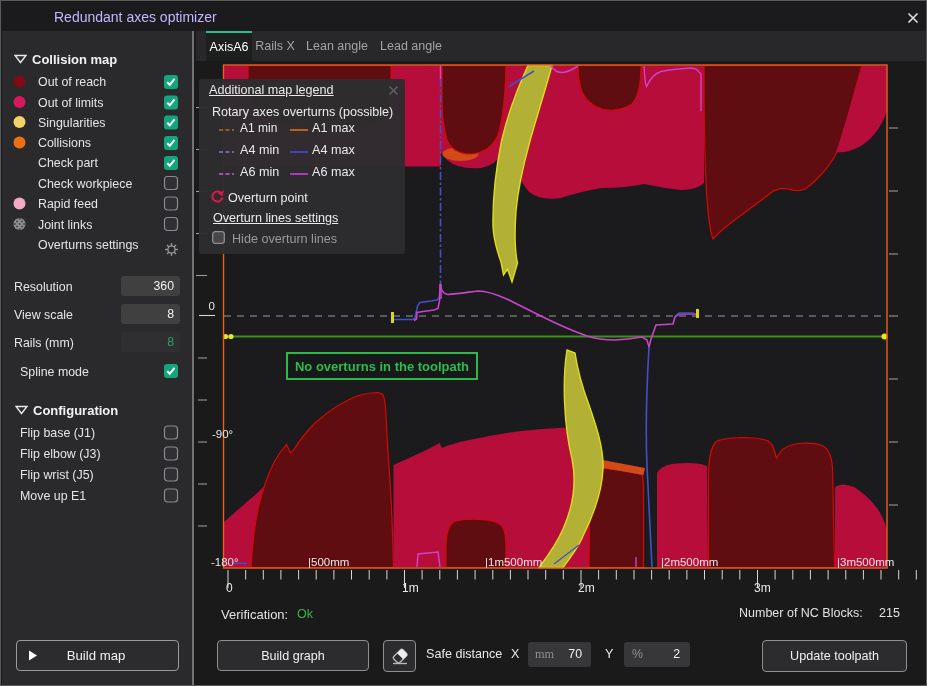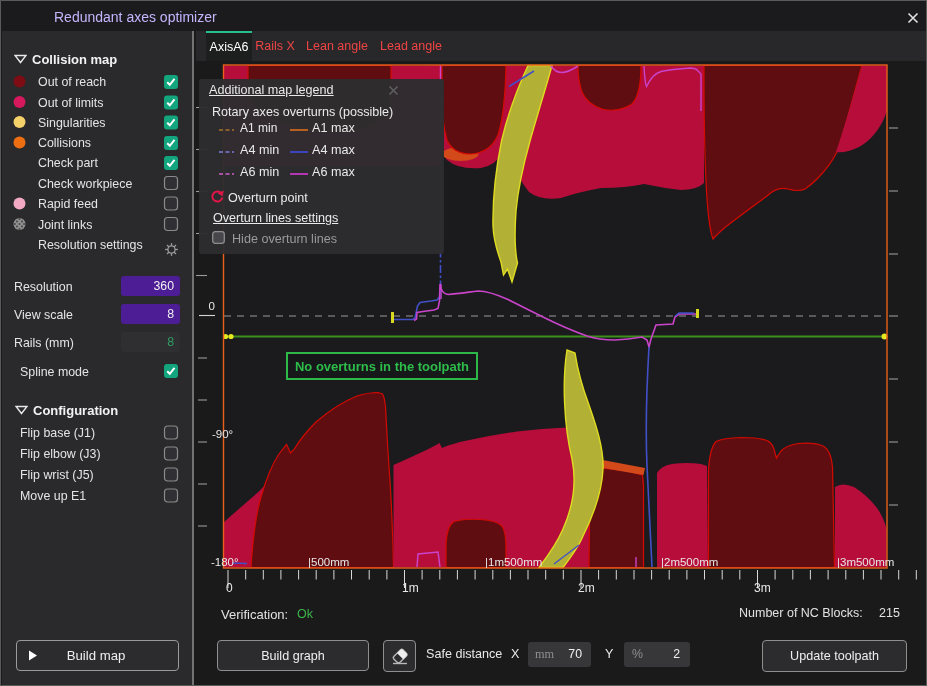--- a/index.html
+++ b/index.html
@@ -5,26 +5,26 @@
   html,body{margin:0;padding:0;}
   body{width:927px;height:686px;position:relative;overflow:hidden;
        font-family:"Liberation Sans", sans-serif;background:#1a1a1b;
        border:1px solid #5a5a5a;box-sizing:border-box;}
   .abs{position:absolute;}
   #titlebar{left:0;top:0;width:927px;height:30px;background:#1b1b1d;}
   #title{left:9px;top:8px;font-size:14px;color:#c4b5fd;margin-left:44px;}
   #sidebar{left:1px;top:30px;width:190px;height:655px;background:#2a2a2c;}
   #splitter{left:191px;top:30px;width:2px;height:655px;background:#737373;}
   #tabbar{left:195px;top:30px;width:732px;height:30px;background:#28282a;}
-  .tab{position:absolute;top:0;height:30px;font-size:12.5px;color:#ef4444;
+  .tab{position:absolute;top:0;height:30px;font-size:12.5px;color:#a3a3a3;
        display:flex;align-items:center;justify-content:center;}
   #tab1{left:10px;width:46px;background:#1d1f1e;border-top:2px solid #27c08b;
         color:#ffffff;box-sizing:border-box;}
   .sbtxt{position:absolute;font-size:12.4px;color:#e4e4e4;white-space:nowrap;}
-  .inbox{position:absolute;left:120px;width:59px;height:20px;background:#4c1d95;
+  .inbox{position:absolute;left:120px;width:59px;height:20px;background:#404040;
          border-radius:3px;font-size:12.3px;color:#f0f0f0;text-align:right;
          line-height:20px;padding-right:6px;box-sizing:border-box;}
   .btn{position:absolute;background:#2c2c2e;border:1px solid #8e8e8e;border-radius:4px;
        color:#efefef;font-size:12.6px;display:flex;align-items:center;justify-content:center;
        box-sizing:border-box;gap:20px;}
   .hdr{position:absolute;font-size:13px;font-weight:bold;color:#f2f2f2;white-space:nowrap;}
 </style>
 </head>
 <body>
 <div class="abs" id="titlebar"></div>
@@ -79,21 +79,21 @@
   </g>
 </svg>
 <div class="sbtxt" style="left:37px;top:74px;">Out of reach</div>
 <div class="sbtxt" style="left:37px;top:94.5px;">Out of limits</div>
 <div class="sbtxt" style="left:37px;top:114.5px;">Singularities</div>
 <div class="sbtxt" style="left:37px;top:135px;">Collisions</div>
 <div class="sbtxt" style="left:37px;top:155px;">Check part</div>
 <div class="sbtxt" style="left:37px;top:175.5px;">Check workpiece</div>
 <div class="sbtxt" style="left:37px;top:196px;">Rapid feed</div>
 <div class="sbtxt" style="left:37px;top:216.5px;">Joint links</div>
-<div class="sbtxt" style="left:37px;top:237px;">Resolution settings</div>
+<div class="sbtxt" style="left:37px;top:237px;">Overturns settings</div>
 <svg class="abs" style="left:162px;top:73px" width="16" height="180" viewBox="0 0 16 180">
   <g>
     <rect x="1" y="1" width="14" height="14" rx="3" fill="#13a57e"></rect>
     <path d="M4.2,8.2 L6.8,10.8 L11.5,4.8" stroke="#fff" stroke-width="2" fill="none"></path>
     <rect x="1" y="21.5" width="14" height="14" rx="3" fill="#13a57e"></rect>
     <path d="M4.2,28.7 L6.8,31.3 L11.5,25.3" stroke="#fff" stroke-width="2" fill="none"></path>
     <rect x="1" y="41.5" width="14" height="14" rx="3" fill="#13a57e"></rect>
     <path d="M4.2,48.7 L6.8,51.3 L11.5,45.3" stroke="#fff" stroke-width="2" fill="none"></path>
     <rect x="1" y="62" width="14" height="14" rx="3" fill="#13a57e"></rect>
     <path d="M4.2,69.2 L6.8,71.8 L11.5,65.8" stroke="#fff" stroke-width="2" fill="none"></path>
@@ -282,21 +282,21 @@
       <line x1="915.3" y1="569" x2="915.3" y2="578.5"></line>
     </g>
   <g font-family="Liberation Sans, sans-serif" font-size="12" fill="#e8e8e8">
     <text x="225" y="591">0</text>
     <text x="401" y="591">1m</text>
     <text x="577" y="591">2m</text>
     <text x="753" y="591">3m</text>
   </g>
 </svg>
 
-<div class="abs" id="legend" style="left:198px;top:78px;width:206px;height:175px;background:rgba(45,45,48,0.97);border-radius:3px;padding-left:39px;">
+<div class="abs" id="legend" style="left:198px;top:78px;width:206px;height:175px;background:rgba(45,45,48,0.97);border-radius:3px;">
   <div style="position:absolute;left:10px;top:4px;font-size:12.6px;color:#eaeaea;text-decoration:underline;">Additional map legend</div>
   <svg style="position:absolute;left:189px;top:6px;" width="11" height="11" viewBox="0 0 11 11">
     <path d="M1.5,1.5 L9.5,9.5 M9.5,1.5 L1.5,9.5" stroke="#5e5e62" stroke-width="1.6"></path>
   </svg>
   <div style="position:absolute;left:13px;top:26px;font-size:12.6px;color:#eaeaea;white-space:nowrap;">Rotary axes overturns (possible)</div>
   <svg style="position:absolute;left:0;top:40px;" width="206" height="70" viewBox="0 0 206 70">
     <line x1="20" y1="11" x2="35" y2="11" stroke="#a8712c" stroke-width="1.6" stroke-dasharray="4,2.5"></line>
     <line x1="91" y1="11" x2="109" y2="11" stroke="#c8681c" stroke-width="1.8"></line>
     <line x1="20" y1="33" x2="35" y2="33" stroke="#7c7cd4" stroke-width="1.6" stroke-dasharray="4,2.5"></line>
     <line x1="91" y1="33" x2="109" y2="33" stroke="#3c48cc" stroke-width="1.8"></line>

